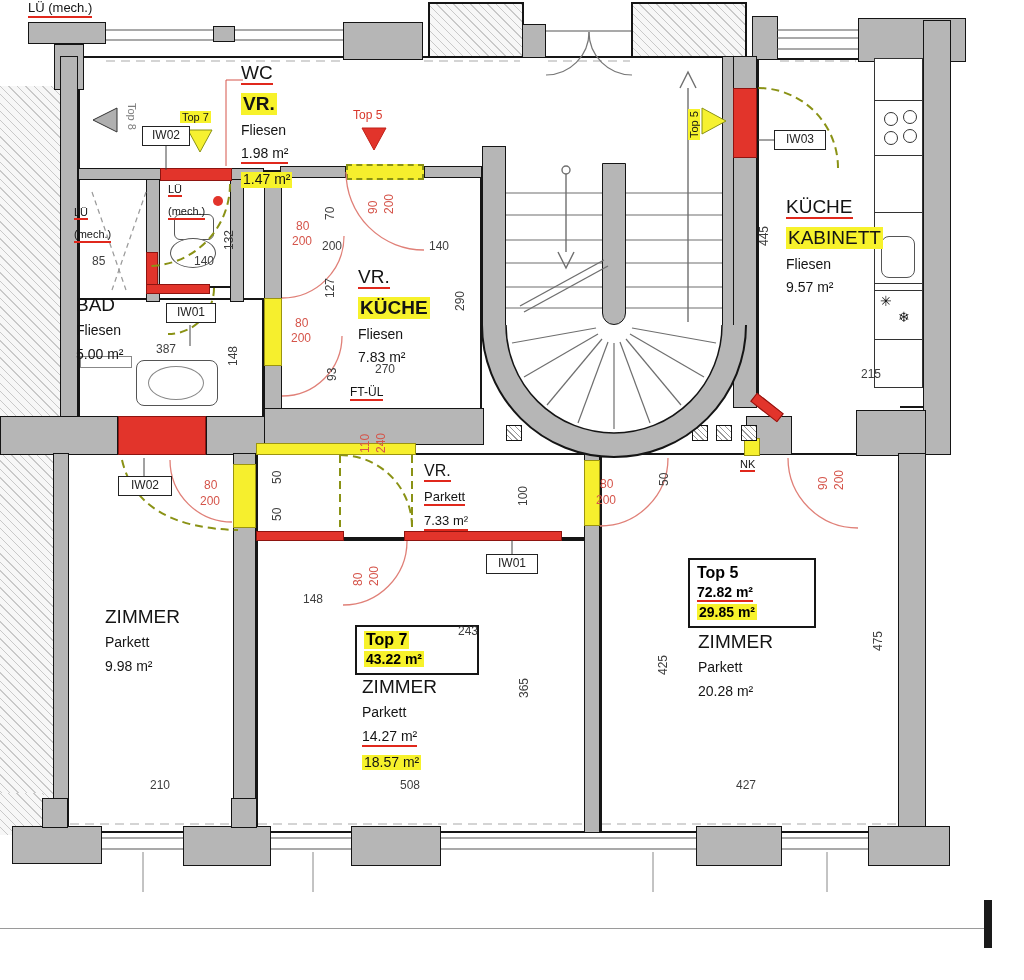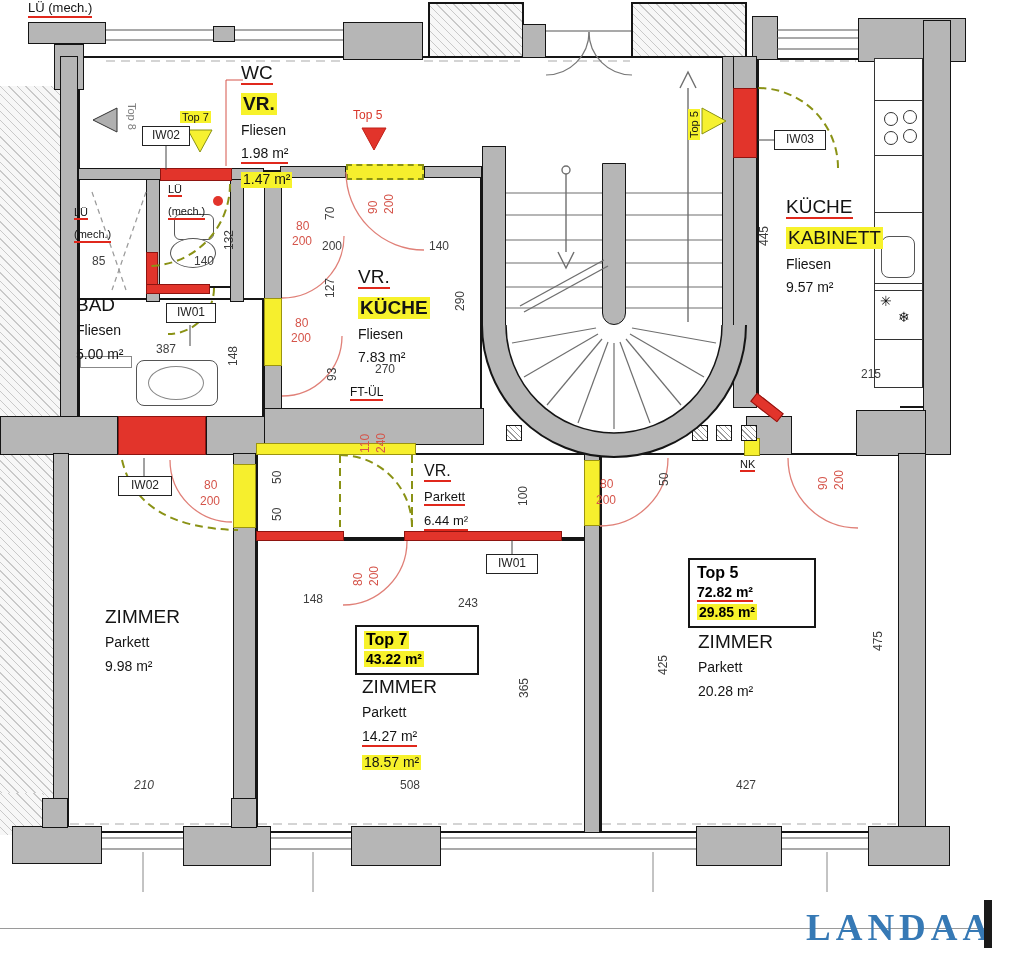--- a/index.html
+++ b/index.html
@@ -306,21 +306,21 @@
   </div>
   <div class="lbl" style="left:786px;top:196px">
     <span class="t19 rline">KÜCHE</span>
     <span class="t19 hl">KABINETT</span>
     <span class="t14">Fliesen</span>
     <span class="t14">9.57 m²</span>
   </div>
   <div class="lbl" style="left:424px;top:462px">
     <span class="t16 rline">VR.</span>
     <span class="t13 rline">Parkett</span>
-    <span class="t13 rline">6.44 m²</span>
+    <span class="t13 rline">7.33 m²</span>
   </div>
   <div class="lbl" style="left:105px;top:606px">
     <span class="t19">ZIMMER</span>
     <span class="t14">Parkett</span>
     <span class="t14">9.98 m²</span>
   </div>
   <div class="tbox" style="left:355px;top:625px;width:124px">
     <span class="t16 b hl">Top 7</span>
     <span class="t14 b hl">43.22 m²</span>
   </div>
@@ -354,24 +354,24 @@
       <span class="dim rot" style="left: 453px; top: 311px;">290</span>
       <span class="dim rot" style="left: 325px; top: 381px;">93</span>
       <span class="dim" style="left: 375px; top: 362px;">270</span>
       <span class="dim rot" style="left: 757px; top: 246px;">445</span>
       <span class="dim" style="left: 827px; top: 367px; margin-left: 34px;">215</span>
       <span class="dim rot" style="left: 270px; top: 484px;">50</span>
       <span class="dim rot" style="left: 270px; top: 521px;">50</span>
       <span class="dim rot" style="left: 516px; top: 506px;">100</span>
       <span class="dim rot" style="left: 657px; top: 486px;">50</span>
       <span class="dim" style="left: 303px; top: 592px;">148</span>
-      <span class="dim" style="left: 458px; top: 596px;">243</span>
+      <span class="dim" style="left: 458px; top: 624px;">243</span>
       <span class="dim rot" style="left: 517px; top: 698px;">365</span>
       <span class="dim" style="left: 400px; top: 778px;">508</span>
-      <span class="dim" style="left: 134px; top: 778px; font-style: italic;">210</span>
+      <span class="dim" style="left: 150px; top: 778px;">210</span>
       <span class="dim rot" style="left: 656px; top: 675px;">425</span>
       <span class="dim rot" style="left: 871px; top: 651px;">475</span>
       <span class="dim" style="left: 736px; top: 778px;">427</span>
       <span class="dim rd" style="left: 296px; top: 219px;">80</span>
       <span class="dim rd" style="left: 292px; top: 234px;">200</span>
       <span class="dim rd" style="left: 295px; top: 316px;">80</span>
       <span class="dim rd" style="left: 291px; top: 331px;">200</span>
       <span class="dim rot rd" style="left: 366px; top: 214px;">90</span>
       <span class="dim rot rd" style="left: 382px; top: 214px;">200</span>
       <span class="dim rd" style="left: 204px; top: 478px;">80</span>
@@ -380,15 +380,14 @@
       <span class="dim rot rd" style="left: 374px; top: 453px;">240</span>
       <span class="dim rot rd" style="left: 351px; top: 586px;">80</span>
       <span class="dim rot rd" style="left: 367px; top: 586px;">200</span>
       <span class="dim rd" style="left: 600px; top: 477px;">80</span>
       <span class="dim rd" style="left: 596px; top: 493px;">200</span>
       <span class="dim rot rd" style="left: 816px; top: 490px;">90</span>
       <span class="dim rot rd" style="left: 832px; top: 490px;">200</span>
     </div>
 
   <div class="brandline" style="left:0;top:928px;width:988px"></div>
-  <div class="brand" style="left:806px;top:906px">LANDAA</div>
   <div class="brandbar" style="left:984px;top:900px;width:8px;height:48px"></div>
 </div>
 
 </body></html>

